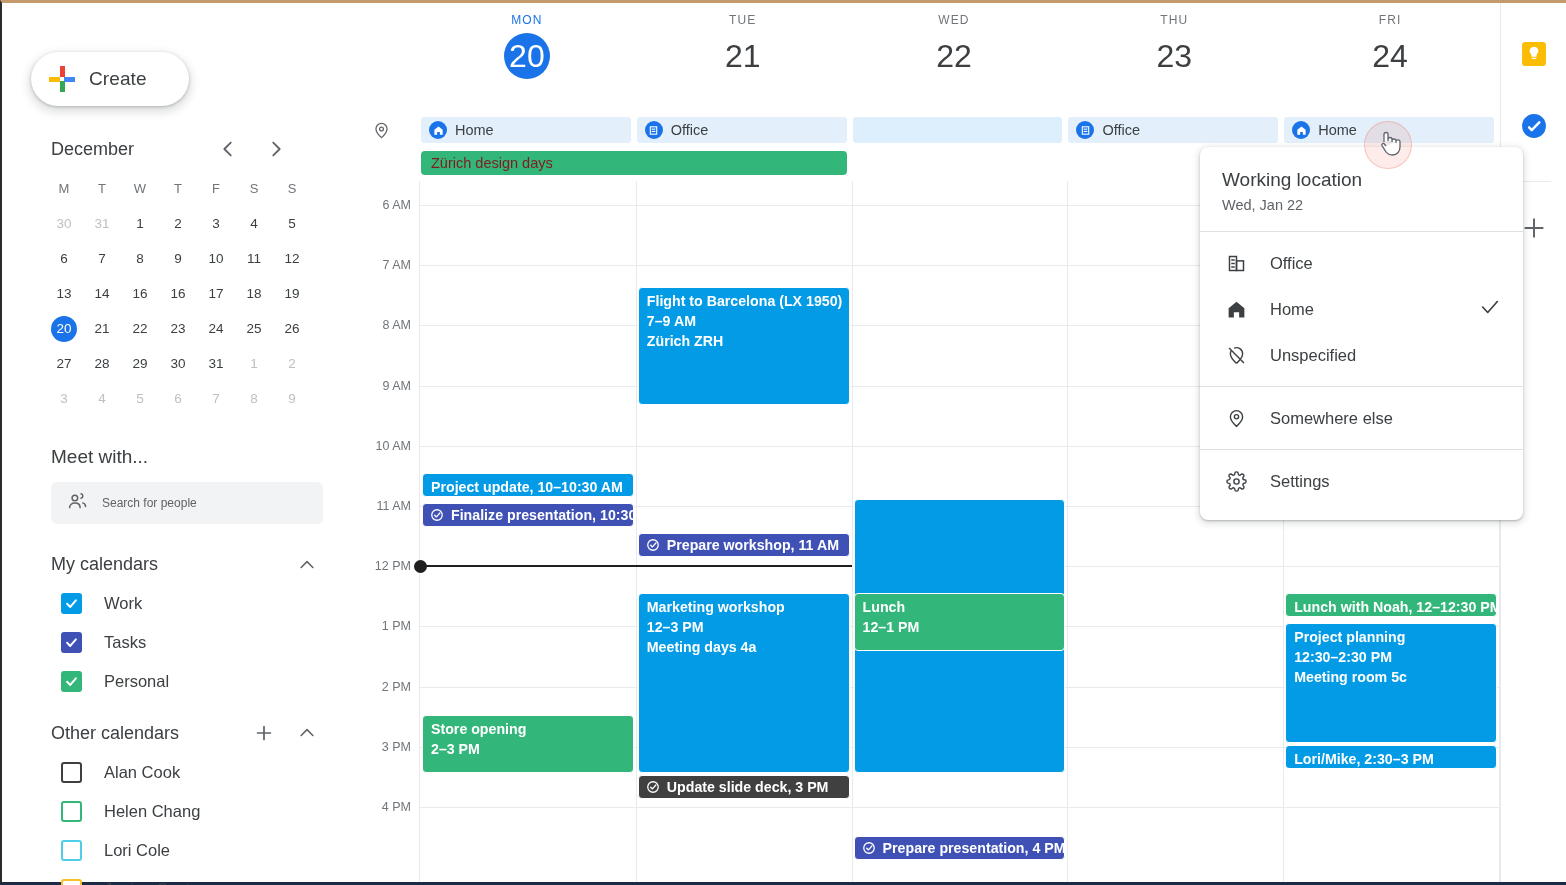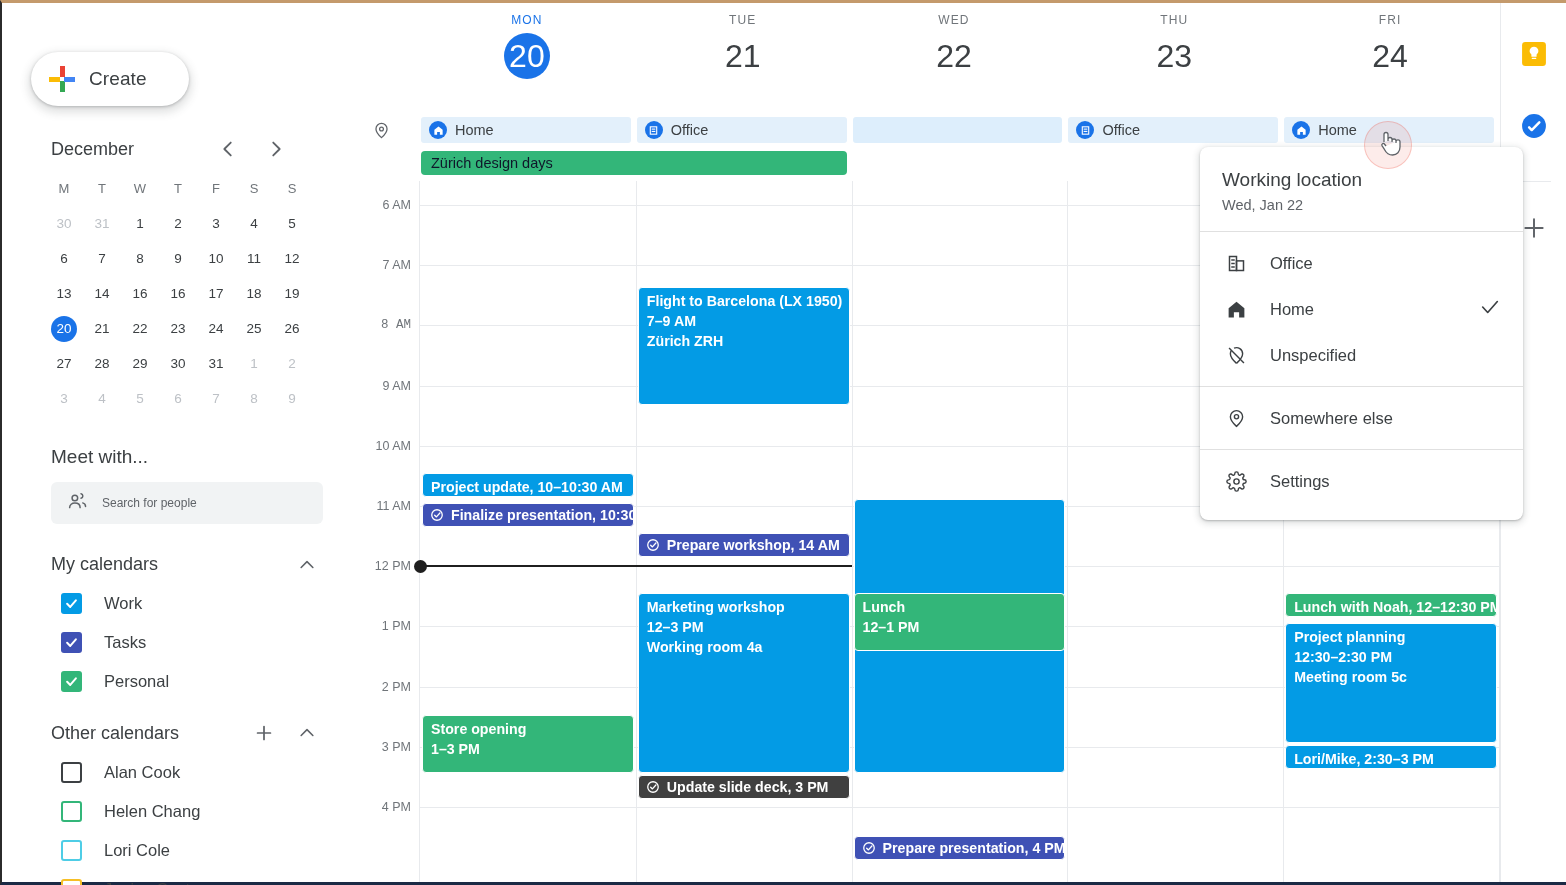--- a/index.html
+++ b/index.html
@@ -127,21 +127,21 @@
     padding-left: 8px; border-radius: 3px;
     font-size: 14.5px; color: #3c4043; cursor:pointer;
   }
   .loc-chip .ic { width:18px; height:18px; border-radius:50%; background:#1a73e8;
                   display:flex; align-items:center; justify-content:center; flex:0 0 18px;}
   .loc-chip.empty { background:#ddeefc; }
 
   .allday { position: relative; height: 28px; }
   .ad-chip {
     position:absolute; top:0; height: 24px; border-radius: 4px;
-    background: #33B679; color:#0f172a; font-size:14.5px;
+    background: #33B679; color:#7f1d1d; font-size:14.5px;
     display:flex; align-items:center; padding-left: 10px; cursor:pointer;
     overflow:hidden; white-space:nowrap;
   }
 
   .grid-wrap { position: absolute; left:0; right:0; top: 178px; bottom: 0; }
   .gutter { position:absolute; left:0; top:0; width: 67px; height:100%; }
   .gutter .tl {
     position:absolute; right: 8px; font-size: 12.5px; color:#70757a;
     transform: translateY(-50%);
   }
@@ -450,21 +450,21 @@
 
     <div class="allday" id="allday">
         <div class="ad-chip" style="left: 69px; width: 425.6px; background: rgb(51, 182, 121);">Zürich design days</div>
         <div class="ad-chip" style="left: 932.2px; width: 209.8px; background: rgb(51, 182, 121);">Pick up new bike</div>
       </div>
 
     <div class="grid-wrap">
       <div class="gutter" id="gutter">
           <div class="tl" style="top: 24px;">6 AM</div>
           <div class="tl" style="top: 84.2px;">7 AM</div>
-          <div class="tl" style="top: 144.4px; font-family: Liberation Mono, monospace;">8 AM</div>
+          <div class="tl" style="top: 144.4px;">8 AM</div>
           <div class="tl" style="top: 204.6px;">9 AM</div>
           <div class="tl" style="top: 264.8px;">10 AM</div>
           <div class="tl" style="top: 325px;">11 AM</div>
           <div class="tl" style="top: 385.2px;">12 PM</div>
           <div class="tl" style="top: 445.4px;">1 PM</div>
           <div class="tl" style="top: 505.6px;">2 PM</div>
           <div class="tl" style="top: 565.8px;">3 PM</div>
           <div class="tl" style="top: 626px;">4 PM</div>
         </div>
       <div class="grid" id="grid">
@@ -491,40 +491,40 @@
             <span style="display: flex; flex: 0 0 14px;">
               <svg width="14" height="14" viewBox="0 0 24 24" fill="none" stroke="#fff" stroke-width="2.2" stroke-linecap="round" stroke-linejoin="round">
                 <circle cx="12" cy="12" r="9"></circle>
                 <polyline points="8 12.3 11 15.3 17 8.5"></polyline>
               </svg>
             </span>
             <span>Finalize presentation, 10:30 AM</span>
           </div>
           <div class="ev" style="left: 2px; width: 211.8px; top: 534px; height: 58px; background: rgb(51, 182, 121);">
             <div class="l1">Store opening</div>
-            <div class="l2">1–3 PM</div>
+            <div class="l2">2–3 PM</div>
           </div>
           <div class="ev" style="left: 217.8px; width: 211.8px; top: 106px; height: 118px; background: rgb(3, 155, 229);">
             <div class="l1">Flight to Barcelona (LX 1950)</div>
             <div class="l2">7–9 AM</div>
             <div class="l3">Zürich ZRH</div>
           </div>
           <div class="ev task" style="left: 217.8px; width: 211.8px; top: 352px; height: 24px; background: rgb(63, 81, 181);">
             <span style="display: flex; flex: 0 0 14px;">
               <svg width="14" height="14" viewBox="0 0 24 24" fill="none" stroke="#fff" stroke-width="2.2" stroke-linecap="round" stroke-linejoin="round">
                 <circle cx="12" cy="12" r="9"></circle>
                 <polyline points="8 12.3 11 15.3 17 8.5"></polyline>
               </svg>
             </span>
-            <span>Prepare workshop, 14 AM</span>
+            <span>Prepare workshop, 11 AM</span>
           </div>
           <div class="ev" style="left: 217.8px; width: 211.8px; top: 412px; height: 180px; background: rgb(3, 155, 229);">
             <div class="l1">Marketing workshop</div>
             <div class="l2">12–3 PM</div>
-            <div class="l3">Working room 4a</div>
+            <div class="l3">Meeting days 4a</div>
           </div>
           <div class="ev task" style="left: 217.8px; width: 211.8px; top: 594px; height: 24px; background: #404040;">
             <span style="display: flex; flex: 0 0 14px;">
               <svg width="14" height="14" viewBox="0 0 24 24" fill="none" stroke="#fff" stroke-width="2.2" stroke-linecap="round" stroke-linejoin="round">
                 <circle cx="12" cy="12" r="9"></circle>
                 <polyline points="8 12.3 11 15.3 17 8.5"></polyline>
               </svg>
             </span>
             <span>Update slide deck, 3 PM</span>
           </div>

